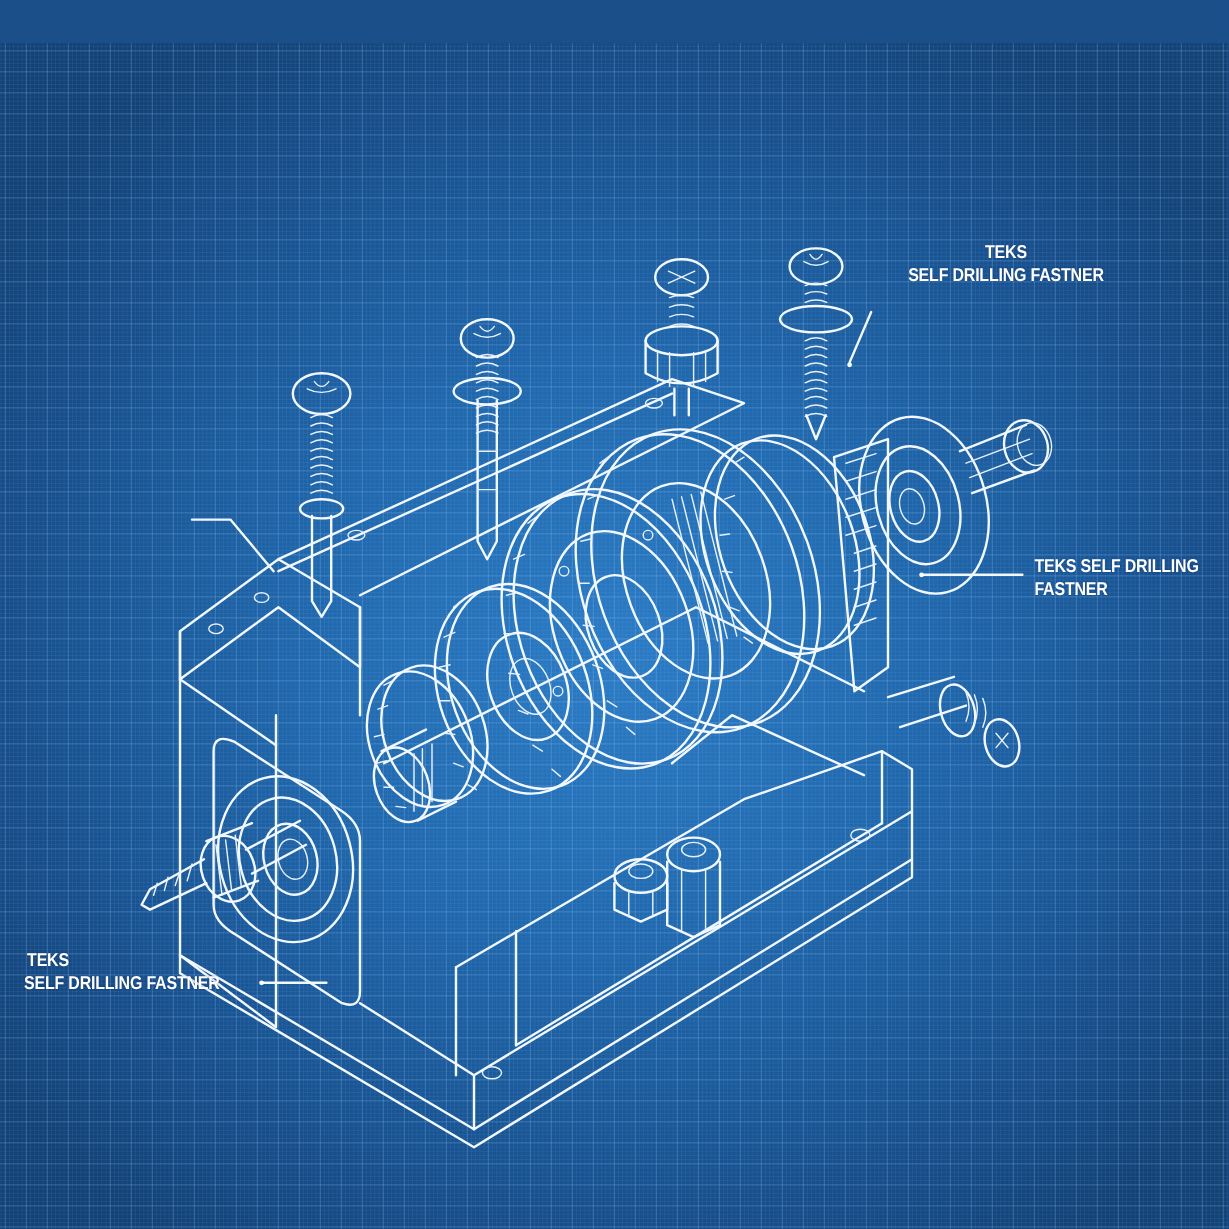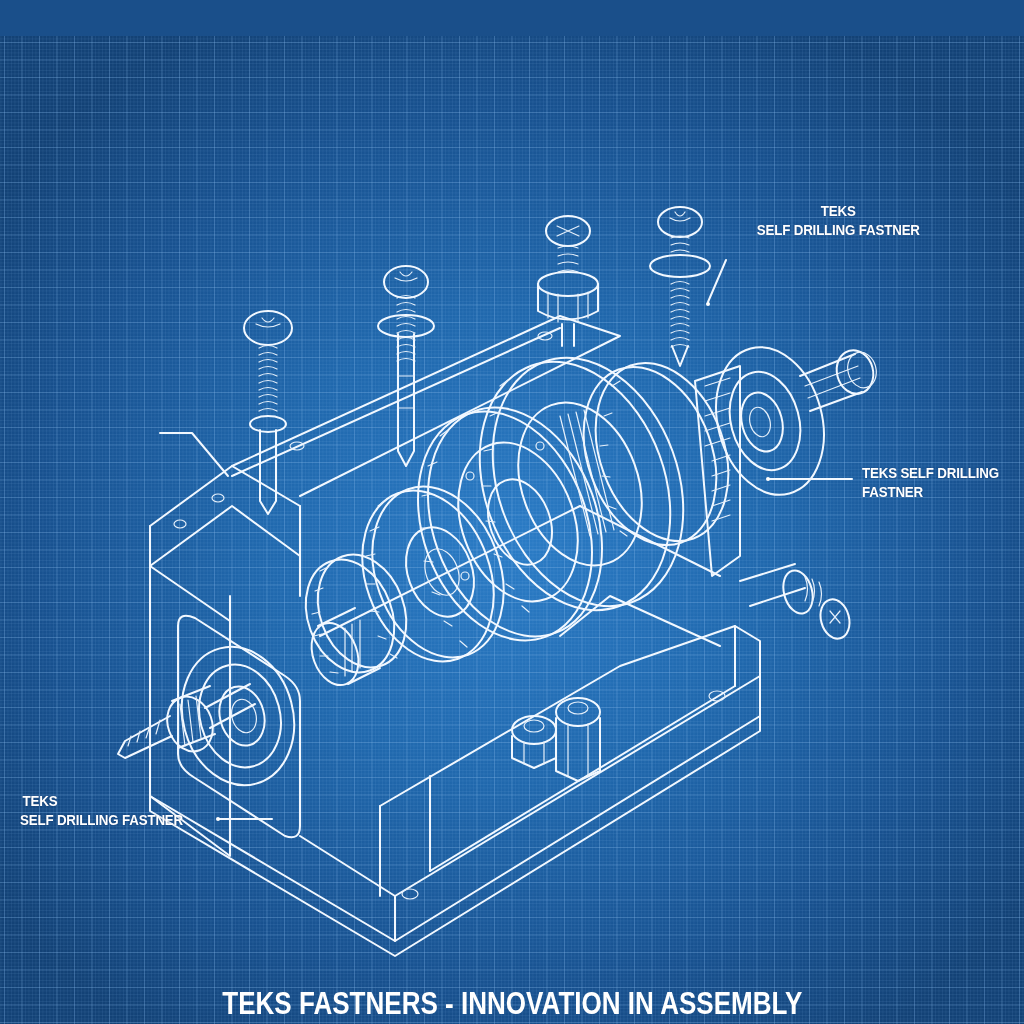--- a/index.html
+++ b/index.html
@@ -217,16 +217,13 @@
   <div class="callout" style="left:862px; top:427px;">
     <div>TEKS SELF DRILLING</div>
     <div>FASTNER</div>
   </div>
 
   <div class="callout" style="left:20px; top:755px;">
     <div style="padding-left:3px;">TEKS</div>
     <div>SELF DRILLING FASTNER</div>
   </div>
 
-  <div class="title">
-    <span>TEKS FASTNERS - INNOVATION IN ASSEMBLY</span>
-  </div>
 </div>
 
 </body></html>

